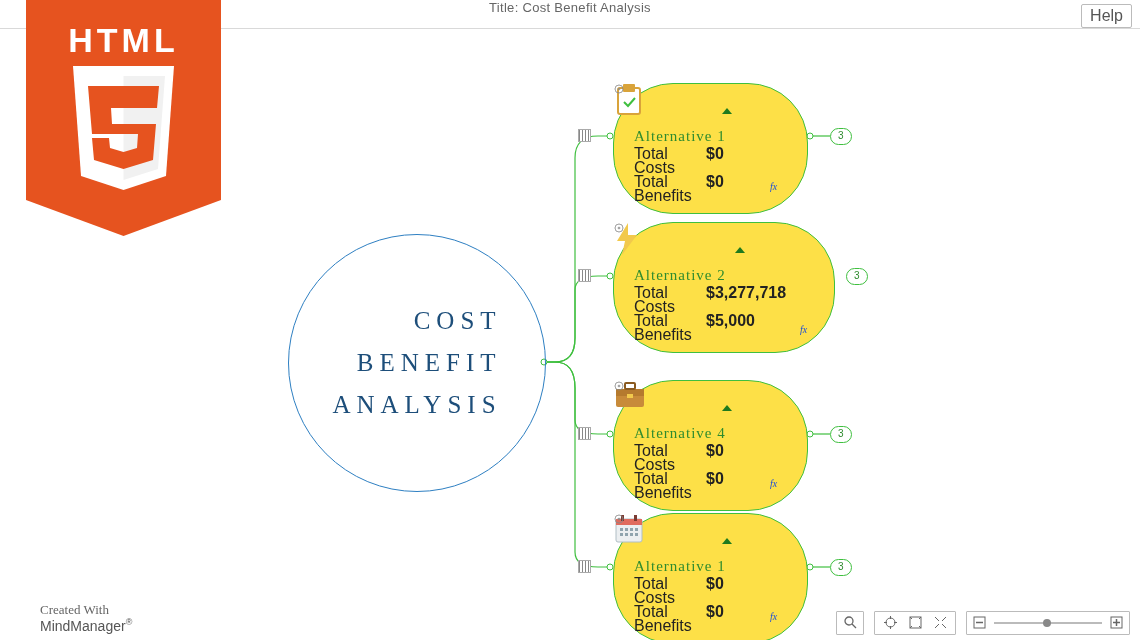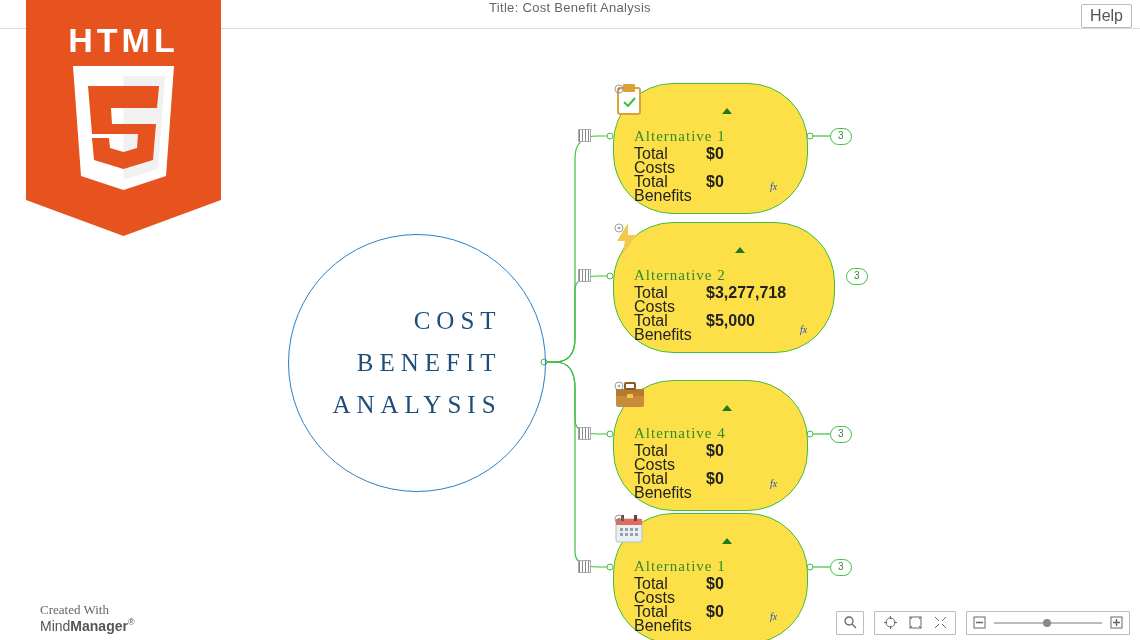--- a/index.html
+++ b/index.html
@@ -31,21 +31,21 @@
   .box{border:1px solid #bbb;background:#fff;height:22px;display:flex;align-items:center;justify-content:center;border-radius:1px}
   .box.single{width:26px}
   .box.triple{width:80px;gap:12px}
   .box.zoom{width:150px;gap:8px;padding:0 6px}
   .ico{width:13px;height:13px;display:block}
   .slider{flex:1;height:2px;background:#bbb;position:relative}
   .slider .thumb{position:absolute;width:8px;height:8px;border-radius:50%;background:#888;top:-3px;left:45%}
   .credits{position:absolute;left:40px;bottom:6px;font-size:12px;color:#555}
   .credits .l1{font-family:Georgia,serif;font-size:13px;color:#666;margin-bottom:-1px}
   .credits .mm{font-size:14px}
-  .credits .mm b{font-weight:700}
+  .credits .mm b{font-weight:400}
   .credits .reg{font-size:9px;vertical-align:super}
 </style>
 </head>
 <body>
 
 <div class="header">
   <span class="title">Title: Cost Benefit Analysis</span>
   <button class="help-btn">Help</button>
 </div>
 

